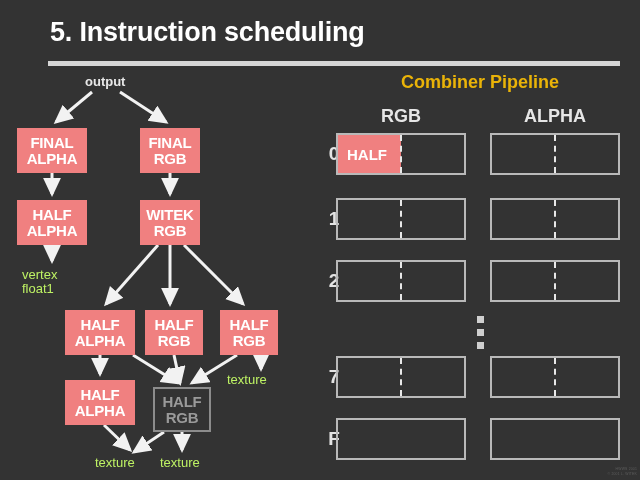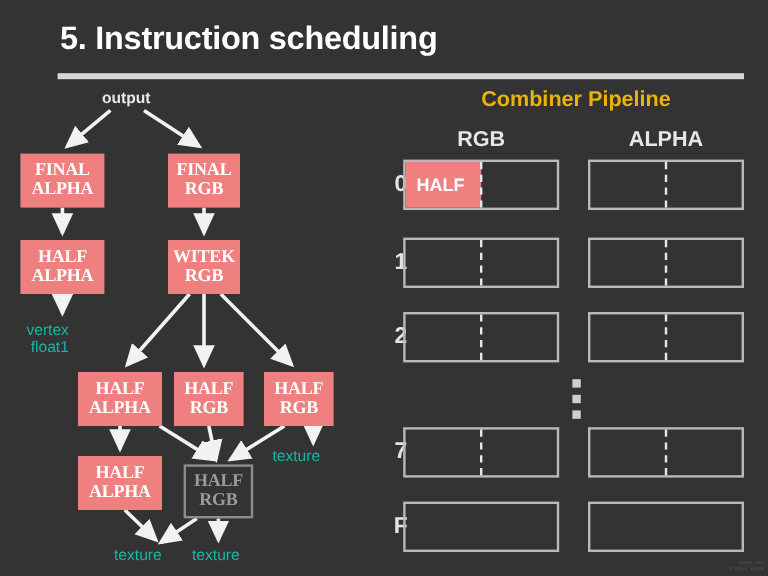--- a/index.html
+++ b/index.html
@@ -61,35 +61,35 @@
     color: #ffffff;
     background: #f08080;
     text-align: center;
     letter-spacing: -0.2px;
   }
   .node.ghost {
     background: transparent;
     border: 2px solid #8c8c8c;
     color: #9a9a9a;
   }
-  .node span { display: block; font-family: Liberation Serif, serif; }
+  .node span { display: block; }
 
   .glabel {
     position: absolute;
     font-size: 13px;
     font-weight: bold;
     color: #e8e8e8;
     white-space: nowrap;
   }
   .gleaf {
     position: absolute;
     font-size: 13px;
-    color: #14b8a6;
+    color: #bef264;
     white-space: nowrap;
-    text-align: right;
+    text-align: left;
     line-height: 1.1;
   }
 
   
   #pipeline {
     position: absolute;
     left: 320px;
     top: 0;
     width: 320px;
     height: 480px;

